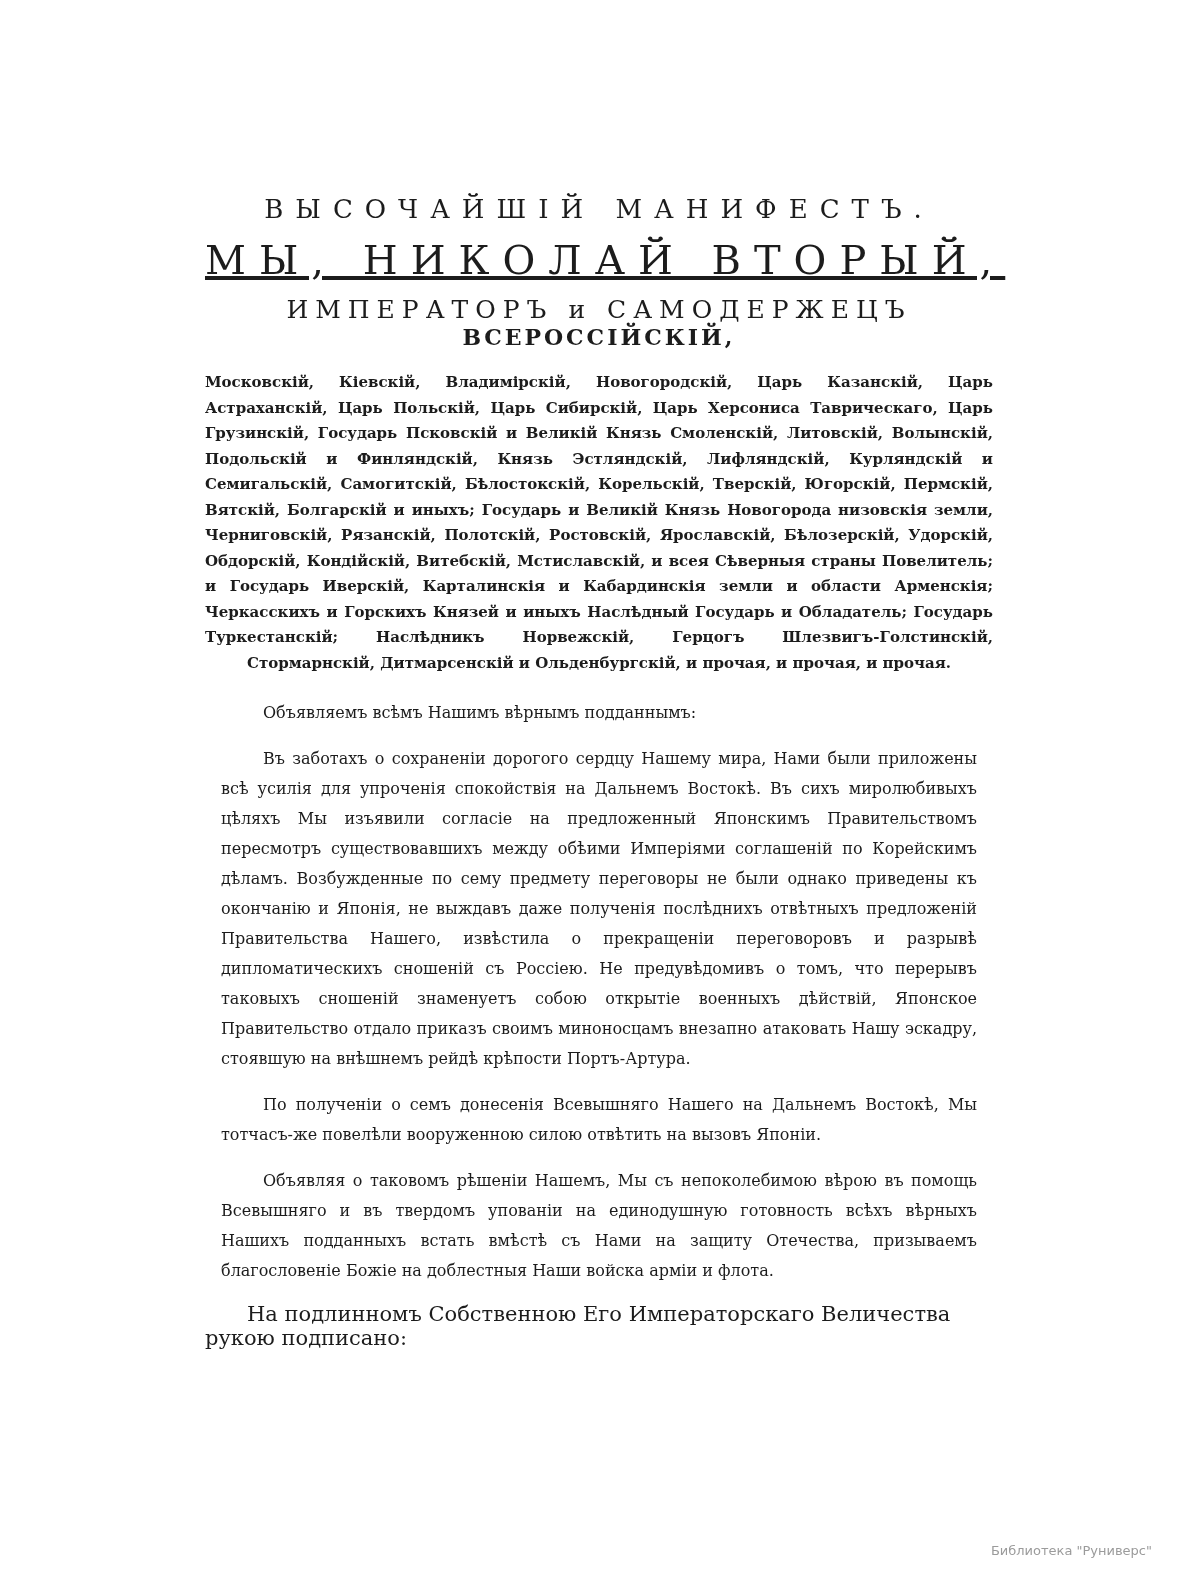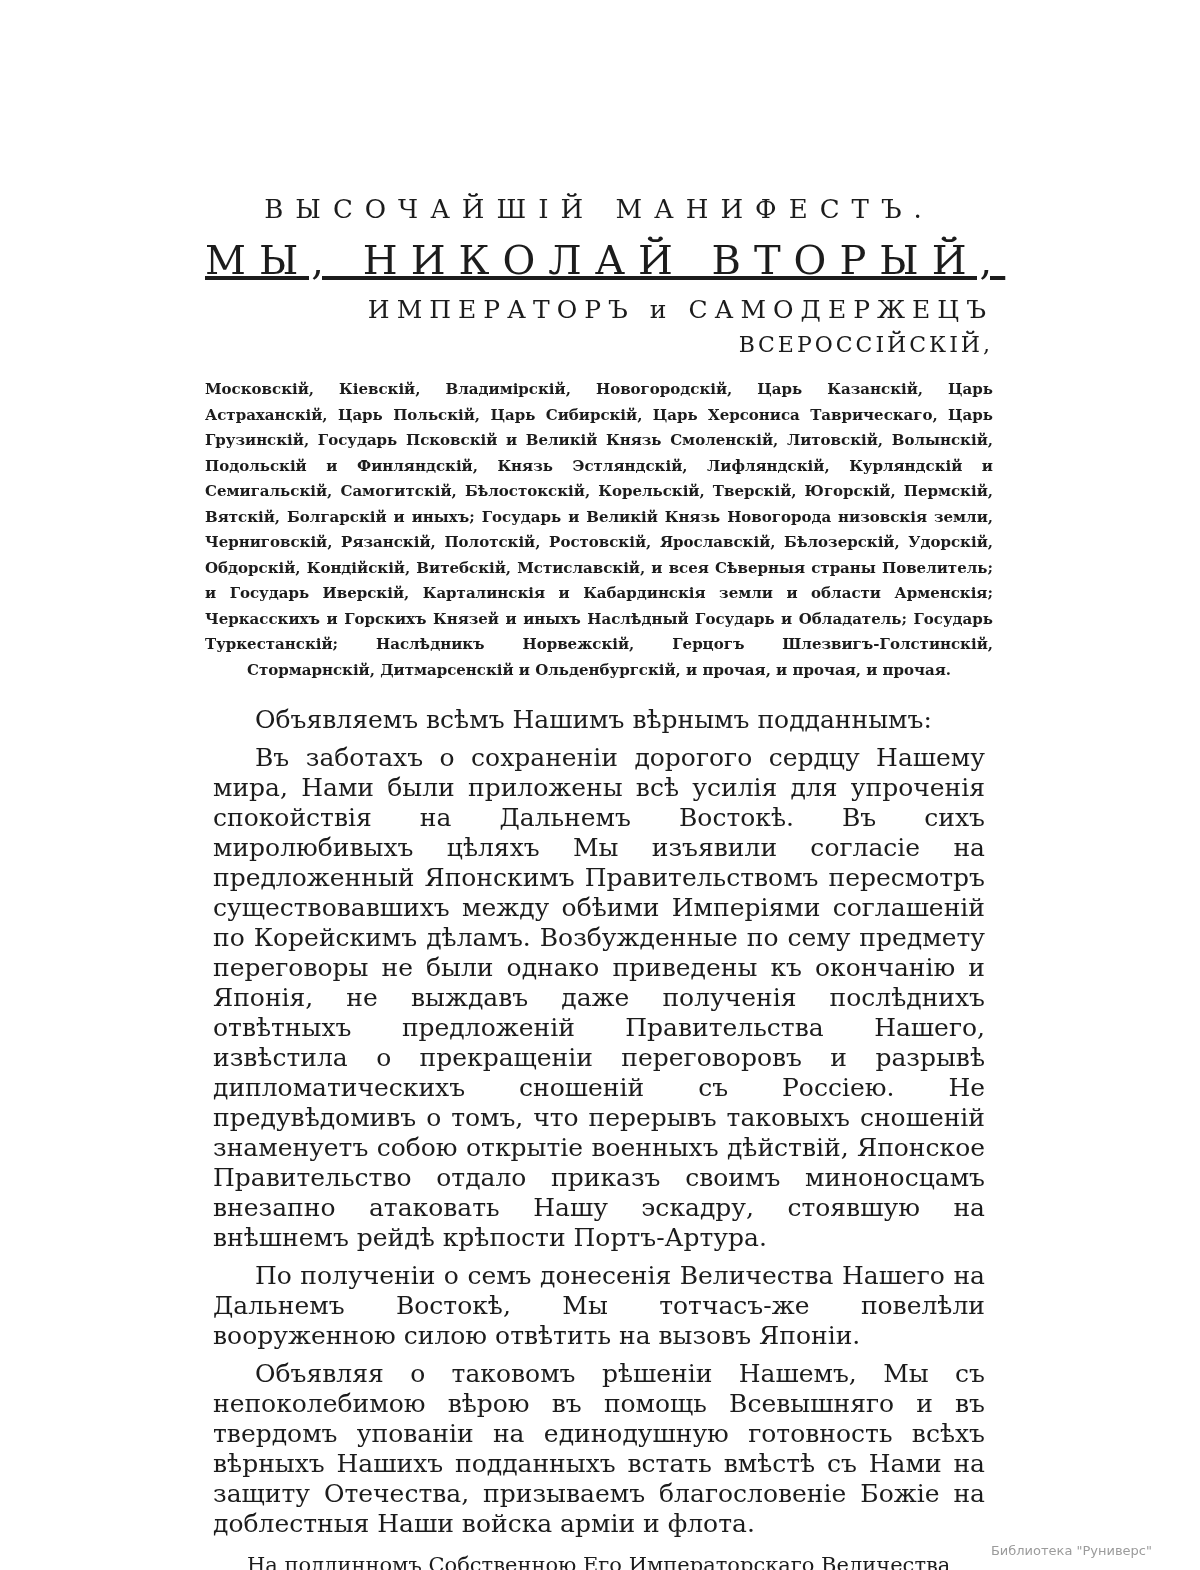--- a/index.html
+++ b/index.html
@@ -43,46 +43,45 @@
   .tsar-name {
     margin-top: 13px;
     text-align: center;
     font-size: 40px;
     letter-spacing: 13px;
     white-space: nowrap;
     text-decoration: underline;
   }
   .tsar-style {
     margin-top: 12px;
-    text-align: right;
+    text-align: center;
     font-size: 25px;
     letter-spacing: 7px;
     white-space: nowrap;
   }
   .all-russia {
-    margin-top: 8px;
-    text-align: right;
+    text-align: center;
     font-size: 22px;
-    font-weight: normal;
+    font-weight: bold;
     letter-spacing: 3px;
   }
   .titles {
     margin: 20px 0 0 0;
     font-size: 15px;
     font-weight: bold;
     line-height: 25.5px;
     text-align: justify;
     text-align-last: center;
   }
   .body-text {
     margin-top: 22px;
   }
   .body-text p {
-    margin: 8px;
-    font-size: 25px;
+    margin: 16px;
+    font-size: 16px;
     line-height: 30px;
     text-align: justify;
     text-indent: 42px;
   }
   .attestation {
     margin: 14px 0 0 0;
     font-size: 21px;
     line-height: 24px;
     text-indent: 42px;
     text-align: left;
@@ -109,21 +108,21 @@
 
     <div class="tsar-style">ИМПЕРАТОРЪ и САМОДЕРЖЕЦЪ</div>
 
     <div class="all-russia">ВСЕРОССІЙСКІЙ,</div>
 
     <p class="titles">Московскій, Кіевскій, Владимірскій, Новогородскій, Царь Казанскій, Царь Астраханскій, Царь Польскій, Царь Сибирскій, Царь Херсониса Таврическаго, Царь Грузинскій, Государь Псковскій и Великій Князь Смоленскій, Литовскій, Волынскій, Подольскій и Финляндскій, Князь Эстляндскій, Лифляндскій, Курляндскій и Семигальскій, Самогитскій, Бѣлостокскій, Корельскій, Тверскій, Югорскій, Пермскій, Вятскій, Болгарскій и иныхъ; Государь и Великій Князь Новогорода низовскія земли, Черниговскій, Рязанскій, Полотскій, Ростовскій, Ярославскій, Бѣлозерскій, Удорскій, Обдорскій, Кондійскій, Витебскій, Мстиславскій, и всея Сѣверныя страны Повелитель; и Государь Иверскій, Карталинскія и Кабардинскія земли и области Арменскія; Черкасскихъ и Горскихъ Князей и иныхъ Наслѣдный Государь и Обладатель; Государь Туркестанскій; Наслѣдникъ Норвежскій, Герцогъ Шлезвигъ-Голстинскій, Стормарнскій, Дитмарсенскій и Ольденбургскій, и прочая, и прочая, и прочая.</p>
 
     <div class="body-text">
       <p>Объявляемъ всѣмъ Нашимъ вѣрнымъ подданнымъ:</p>
       <p>Въ заботахъ о сохраненіи дорогого сердцу Нашему мира, Нами были приложены всѣ усилія для упроченія спокойствія на Дальнемъ Востокѣ. Въ сихъ миролюбивыхъ цѣляхъ Мы изъявили согласіе на предложенный Японскимъ Правительствомъ пересмотръ существовавшихъ между обѣими Имперіями соглашеній по Корейскимъ дѣламъ. Возбужденные по сему предмету переговоры не были однако приведены къ окончанію и Японія, не выждавъ даже полученія послѣднихъ отвѣтныхъ предложеній Правительства Нашего, извѣстила о прекращеніи переговоровъ и разрывѣ дипломатическихъ сношеній съ Россіею. Не предувѣдомивъ о томъ, что перерывъ таковыхъ сношеній знаменуетъ собою открытіе военныхъ дѣйствій, Японское Правительство отдало приказъ своимъ миноносцамъ внезапно атаковать Нашу эскадру, стоявшую на внѣшнемъ рейдѣ крѣпости Портъ-Артура.</p>
-      <p>По полученіи о семъ донесенія Величества Нашего на Дальнемъ Востокѣ, Мы тотчасъ-же повелѣли вооруженною силою отвѣтить на вызовъ Японіи.</p>
+      <p>По полученіи о семъ донесенія Всевышняго Нашего на Дальнемъ Востокѣ, Мы тотчасъ-же повелѣли вооруженною силою отвѣтить на вызовъ Японіи.</p>
       <p>Объявляя о таковомъ рѣшеніи Нашемъ, Мы съ непоколебимою вѣрою въ помощь Всевышняго и въ твердомъ упованіи на единодушную готовность всѣхъ вѣрныхъ Нашихъ подданныхъ встать вмѣстѣ съ Нами на защиту Отечества, призываемъ благословеніе Божіе на доблестныя Наши войска арміи и флота.</p>
     </div>
 
     <p class="attestation">На подлинномъ Собственною Его Императорскаго Величества рукою подписано:</p>
 
   </div>
 
   <div class="watermark">Библиотека "Руниверс"</div>
 </div>
 

